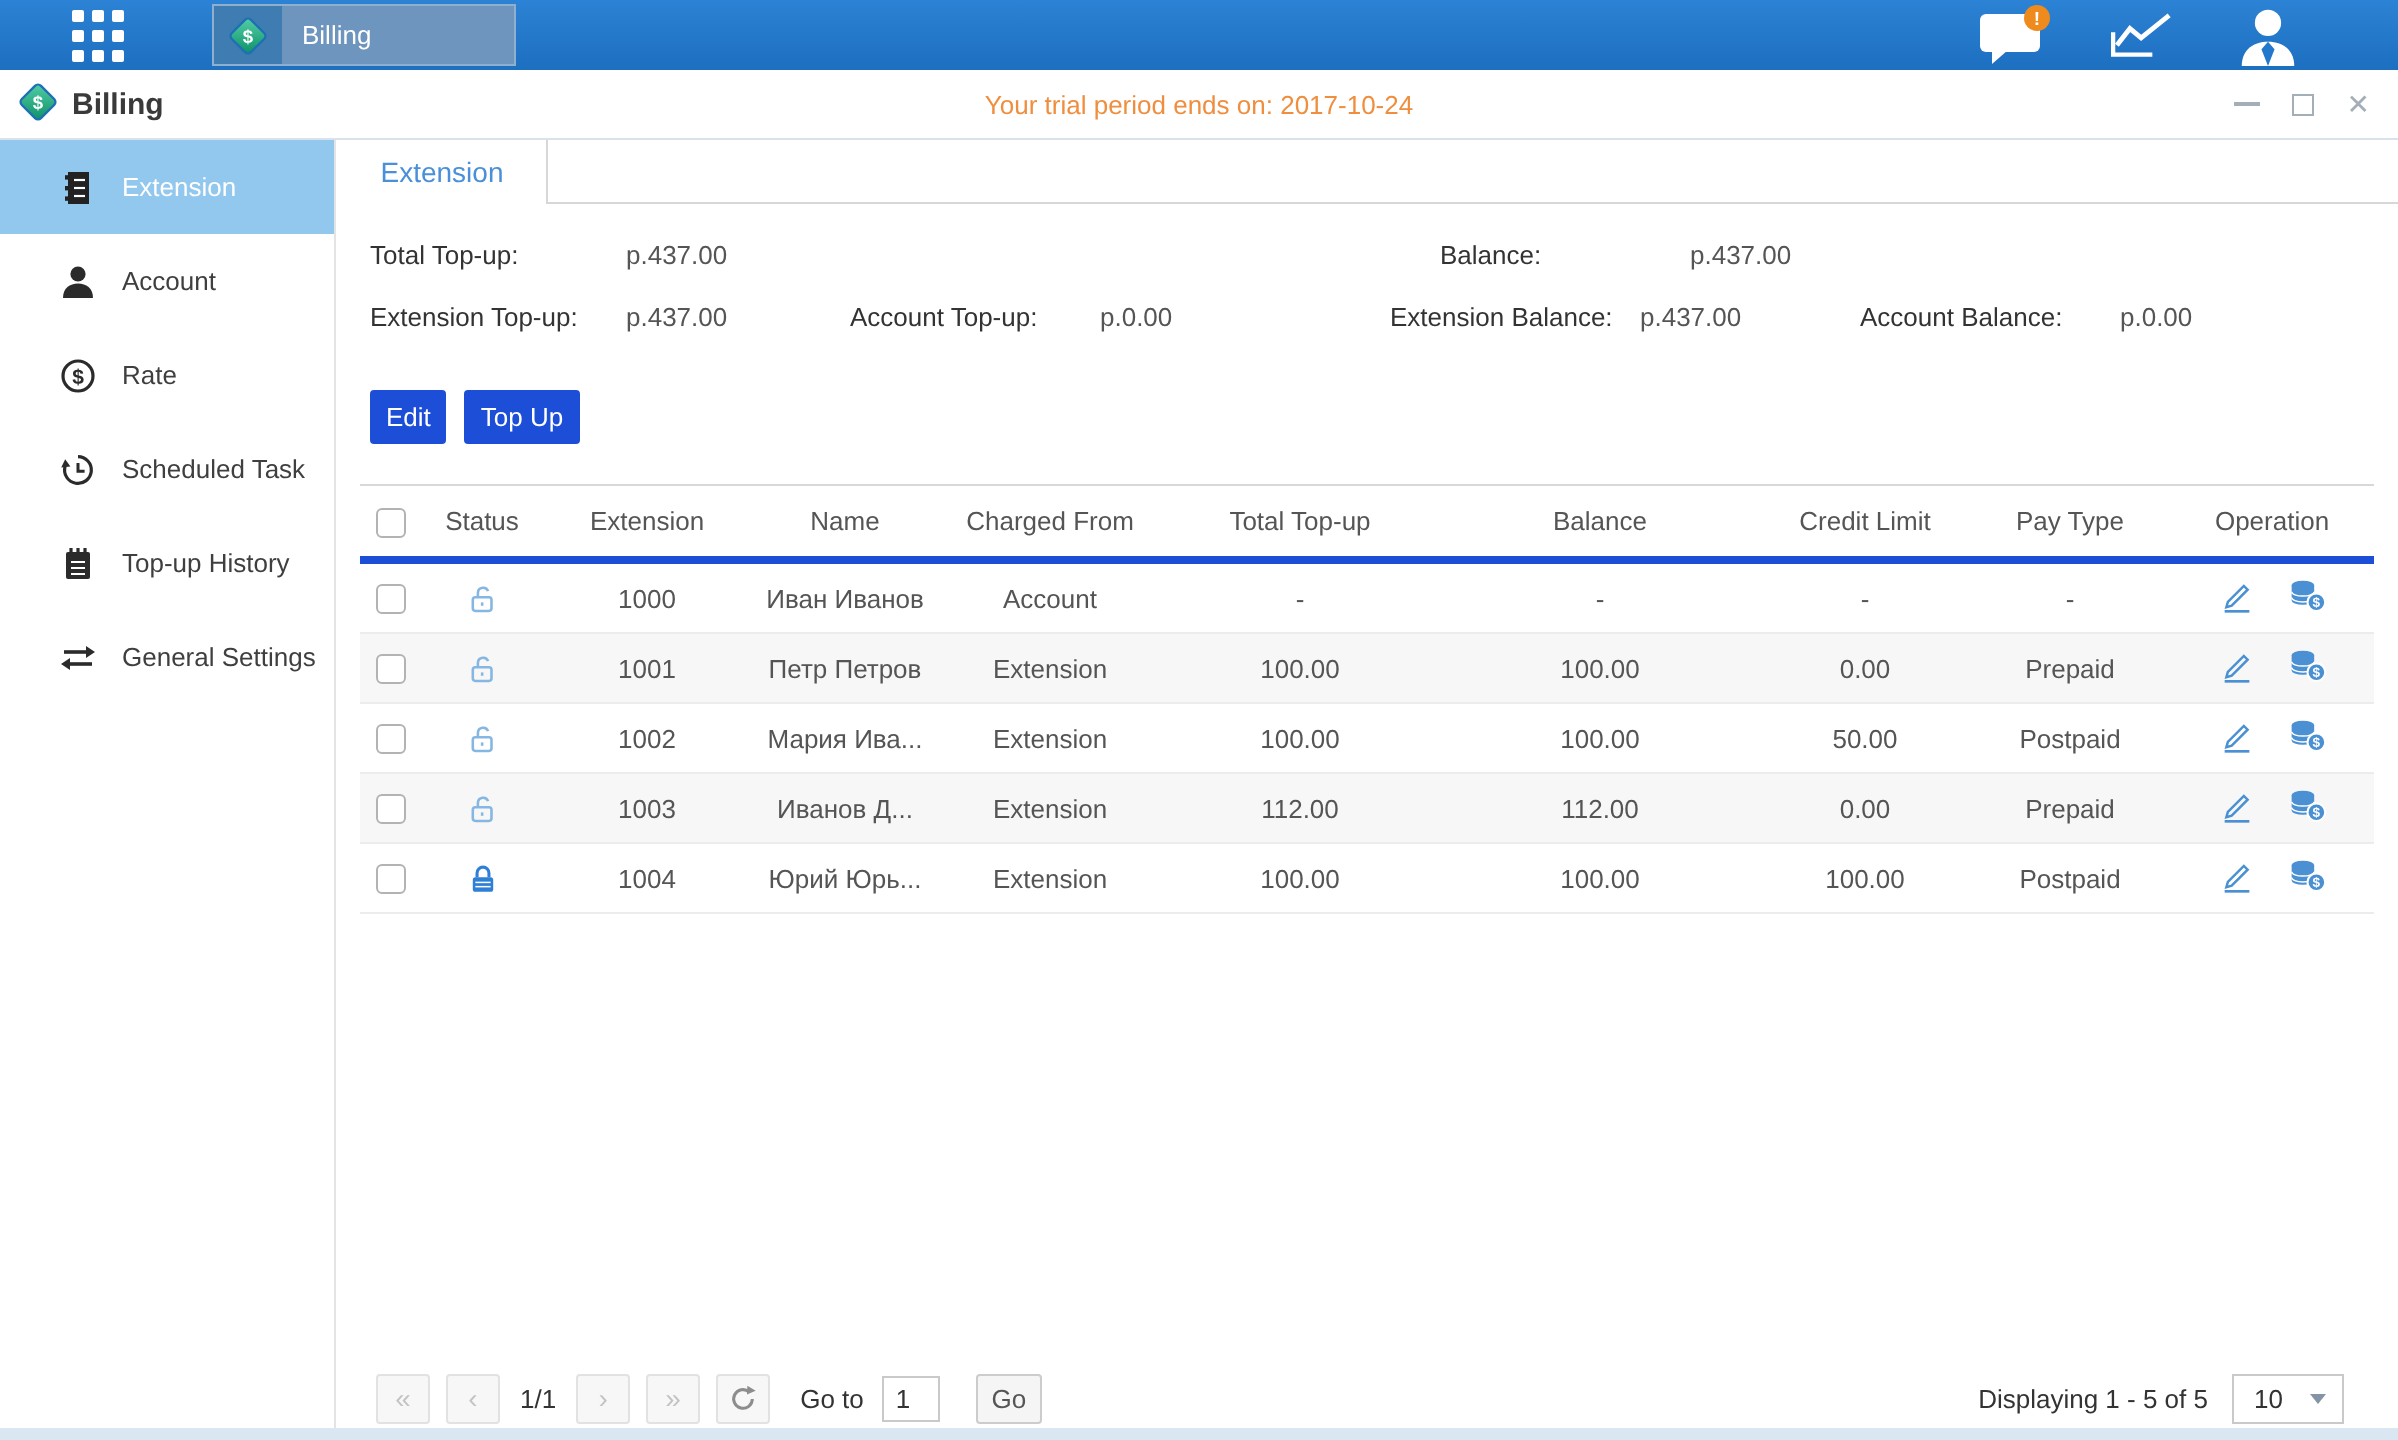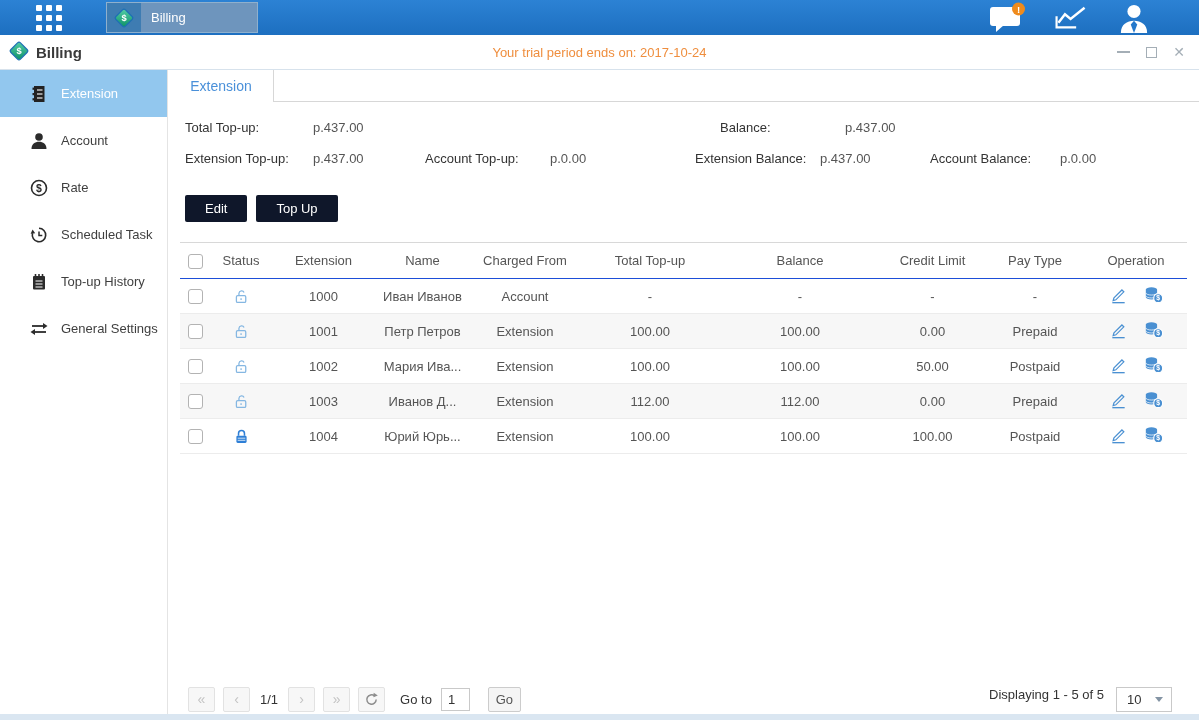--- a/index.html
+++ b/index.html
@@ -36,39 +36,39 @@
   
   .tabbar{position:relative;height:32px}
   .tabbar .rule{position:absolute;left:106px;right:0;bottom:0;height:1px;background:#d7d7d7}
   .tab-active{position:absolute;left:1px;top:0;width:105px;height:32px;box-sizing:border-box;border-right:1px solid #d7d7d7;background:#fff;color:#4a90d9;font-size:14px;display:flex;align-items:center;justify-content:center;cursor:pointer}
   
   .pair{position:absolute;display:flex;white-space:nowrap}
   .pair .lbl{font-weight:normal;color:#333;display:inline-block}
   .pair .val{color:#555}
   
   .btns{position:absolute;top:125px;left:17px;display:flex;gap:9px}
-  .btn{background:#0f172a;color:#fff;height:27px;padding:0 20px;border-radius:2px;display:flex;align-items:center;cursor:pointer}
+  .btn{background:#1d4ed8;color:#fff;height:27px;padding:0 8px;border-radius:2px;display:flex;align-items:center;cursor:pointer}
   
   table.grid{position:absolute;top:172px;left:12px;width:1007px;border-collapse:collapse;table-layout:fixed}
-  .grid th{font-weight:normal;color:#555;height:35px;padding:0;text-align:center;border-top:1px solid #d8d8d8;border-bottom:1px solid #1d4ed8}
+  .grid th{font-weight:normal;color:#555;height:35px;padding:0;text-align:center;border-top:1px solid #d8d8d8;border-bottom:4px solid #1d4ed8}
   .grid td{height:34px;padding:0;text-align:center;color:#555;border-bottom:1px solid #ececec;white-space:nowrap;overflow:hidden}
   .grid tbody tr:nth-child(even){background:#f7f7f7}
   .checkbox{display:inline-block;width:15px;height:15px;border:1px solid #b3b3b3;border-radius:3px;background:#fff;box-sizing:border-box;cursor:pointer;vertical-align:middle}
   .status-cell .lock-locked{display:none}
   .status-cell .lock-open{display:inline-block;vertical-align:middle}
   .status-cell.locked .lock-locked{display:inline-block;vertical-align:middle}
   .op-ico{display:inline-block;vertical-align:middle;margin:0 8px;cursor:pointer}
   
   .pager{position:absolute;left:20px;right:27px;bottom:8px;height:26px;display:flex;align-items:center;color:#333}
   .pbtn{width:27px;height:25px;box-sizing:border-box;border:1px solid #e2e2e2;background:#f7f7f7;border-radius:2px;display:flex;align-items:center;justify-content:center;color:#c3c3c3;font-size:14px;margin-right:8px;cursor:pointer}
   .page-ind{margin:0 10px 0 2px;color:#333}
   .goto-label{margin:0 9px 0 7px}
   .goto-input{width:29px;height:23px;box-sizing:border-box;border:1px solid #c9c9c9;font-size:13px;color:#333;padding:0 0 0 6px;font-family:inherit}
   .go-btn{width:33px;height:25px;box-sizing:border-box;border:1px solid #ccc;background:#f5f5f5;border-radius:2px;color:#555;display:flex;align-items:center;justify-content:center;margin-left:18px;cursor:pointer}
-  .pager-right{margin-left:auto;display:flex;gap:12px}
+  .pager-right{margin-left:auto;display:flex;align-items:center;gap:12px}
   .page-size{width:56px;height:25px;box-sizing:border-box;border:1px solid #c9c9c9;background:#fff;display:flex;align-items:center;cursor:pointer}
   .page-size .num{margin-left:10px;color:#333}
   .page-size .tri{margin-left:auto;margin-right:8px;width:0;height:0;border-left:4px solid transparent;border-right:4px solid transparent;border-top:5px solid #8494a4}
   .bottom-strip{position:absolute;left:0;right:0;bottom:0;height:6px;background:#dae6f1}
 </style>
 </head>
 <body>
 
 <div class="topbar">
   <div class="grid-icon">

